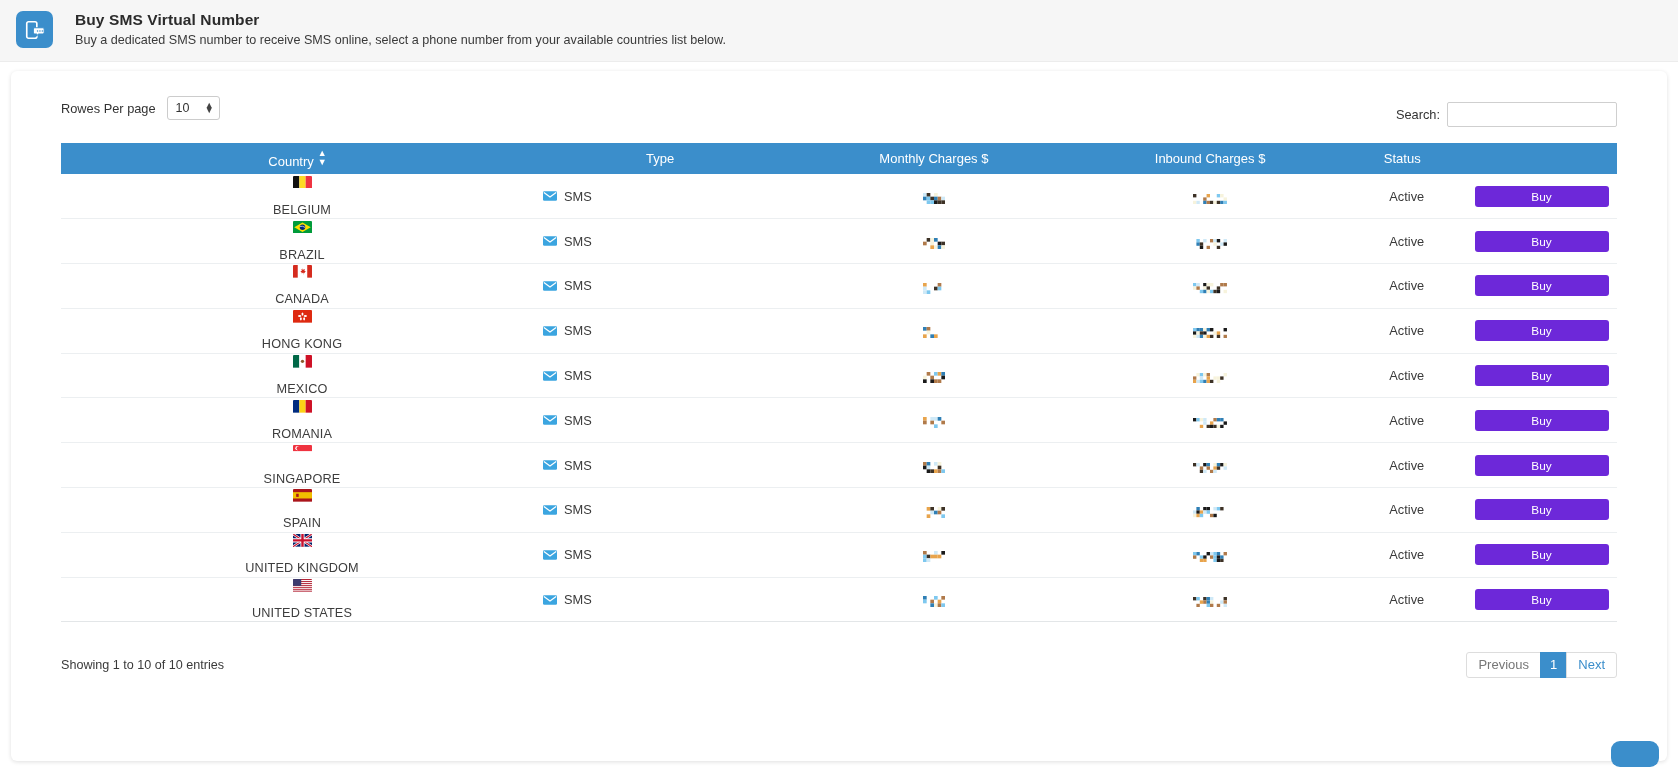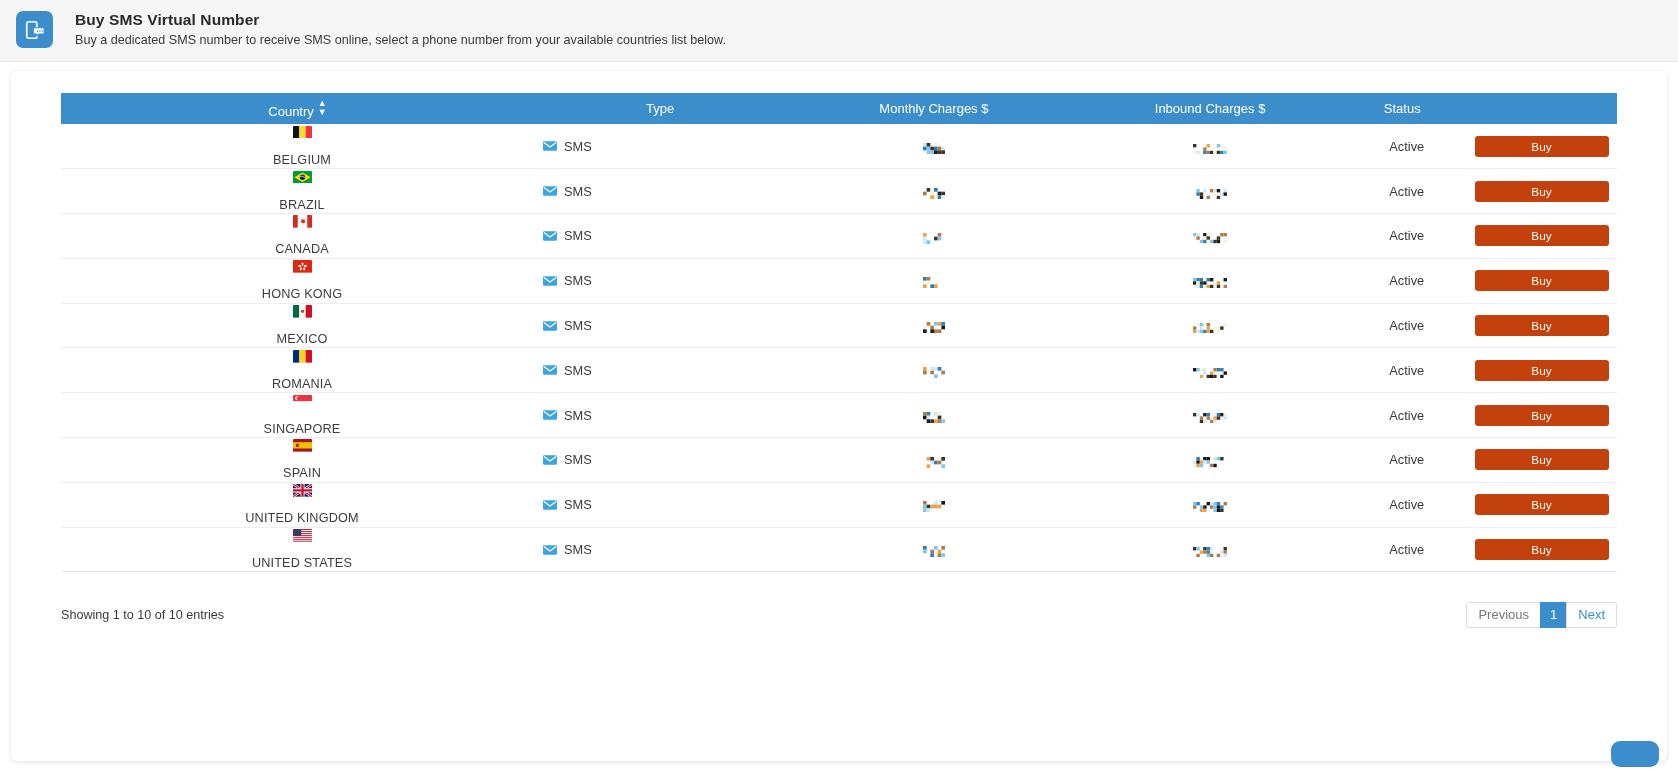--- a/index.html
+++ b/index.html
@@ -165,21 +165,21 @@
 
   
   .blob { display: inline-block; vertical-align: middle; }
   .blob.monthly { width: 22px; height: 11px; }
   .blob.inbound { width: 34px; height: 11px; }
 
   .buy-btn {
     display: inline-block;
     width: 134px; height: 21px;
     line-height: 21px;
-    background: #c2410c;
+    background: #6d28d9;
     color: #ffffff;
     font-size: 11.8px;
     border: none;
     border-radius: 3px;
     cursor: pointer;
     text-align: center;
     font-family: inherit;
   }
 
   
@@ -235,20 +235,37 @@
   </div>
   <div class="header-text">
     <div class="header-title">Buy SMS Virtual Number</div>
     <div class="header-sub">Buy a dedicated SMS number to receive SMS online, select a phone number from your available countries list below.</div>
   </div>
 </div>
 
 <div class="card">
   <div class="card-inner">
 
+    <div class="toolbar">
+      <div class="rows-per-page">
+        <span>Rowes Per page</span>
+        <div class="rpp-select">
+          <span>10</span>
+          <span class="stepper">
+              <i>▲</i>
+              <i>▼</i>
+            </span>
+        </div>
+      </div>
+
+      <div class="search-wrap">
+        <span>Search:</span>
+        <input class="search-input" type="text" placeholder="" style="">
+      </div>
+    </div>
 
     <table class="grid">
       <thead>
         <tr>
           <th class="col-country">
             <span>Country</span><span class="sort-caret"><i>▲</i><i>▼</i></span>
           </th>
           <th class="col-type">Type</th>
           <th class="col-monthly">Monthly Charges $</th>
           <th class="col-inbound">Inbound Charges $</th>

